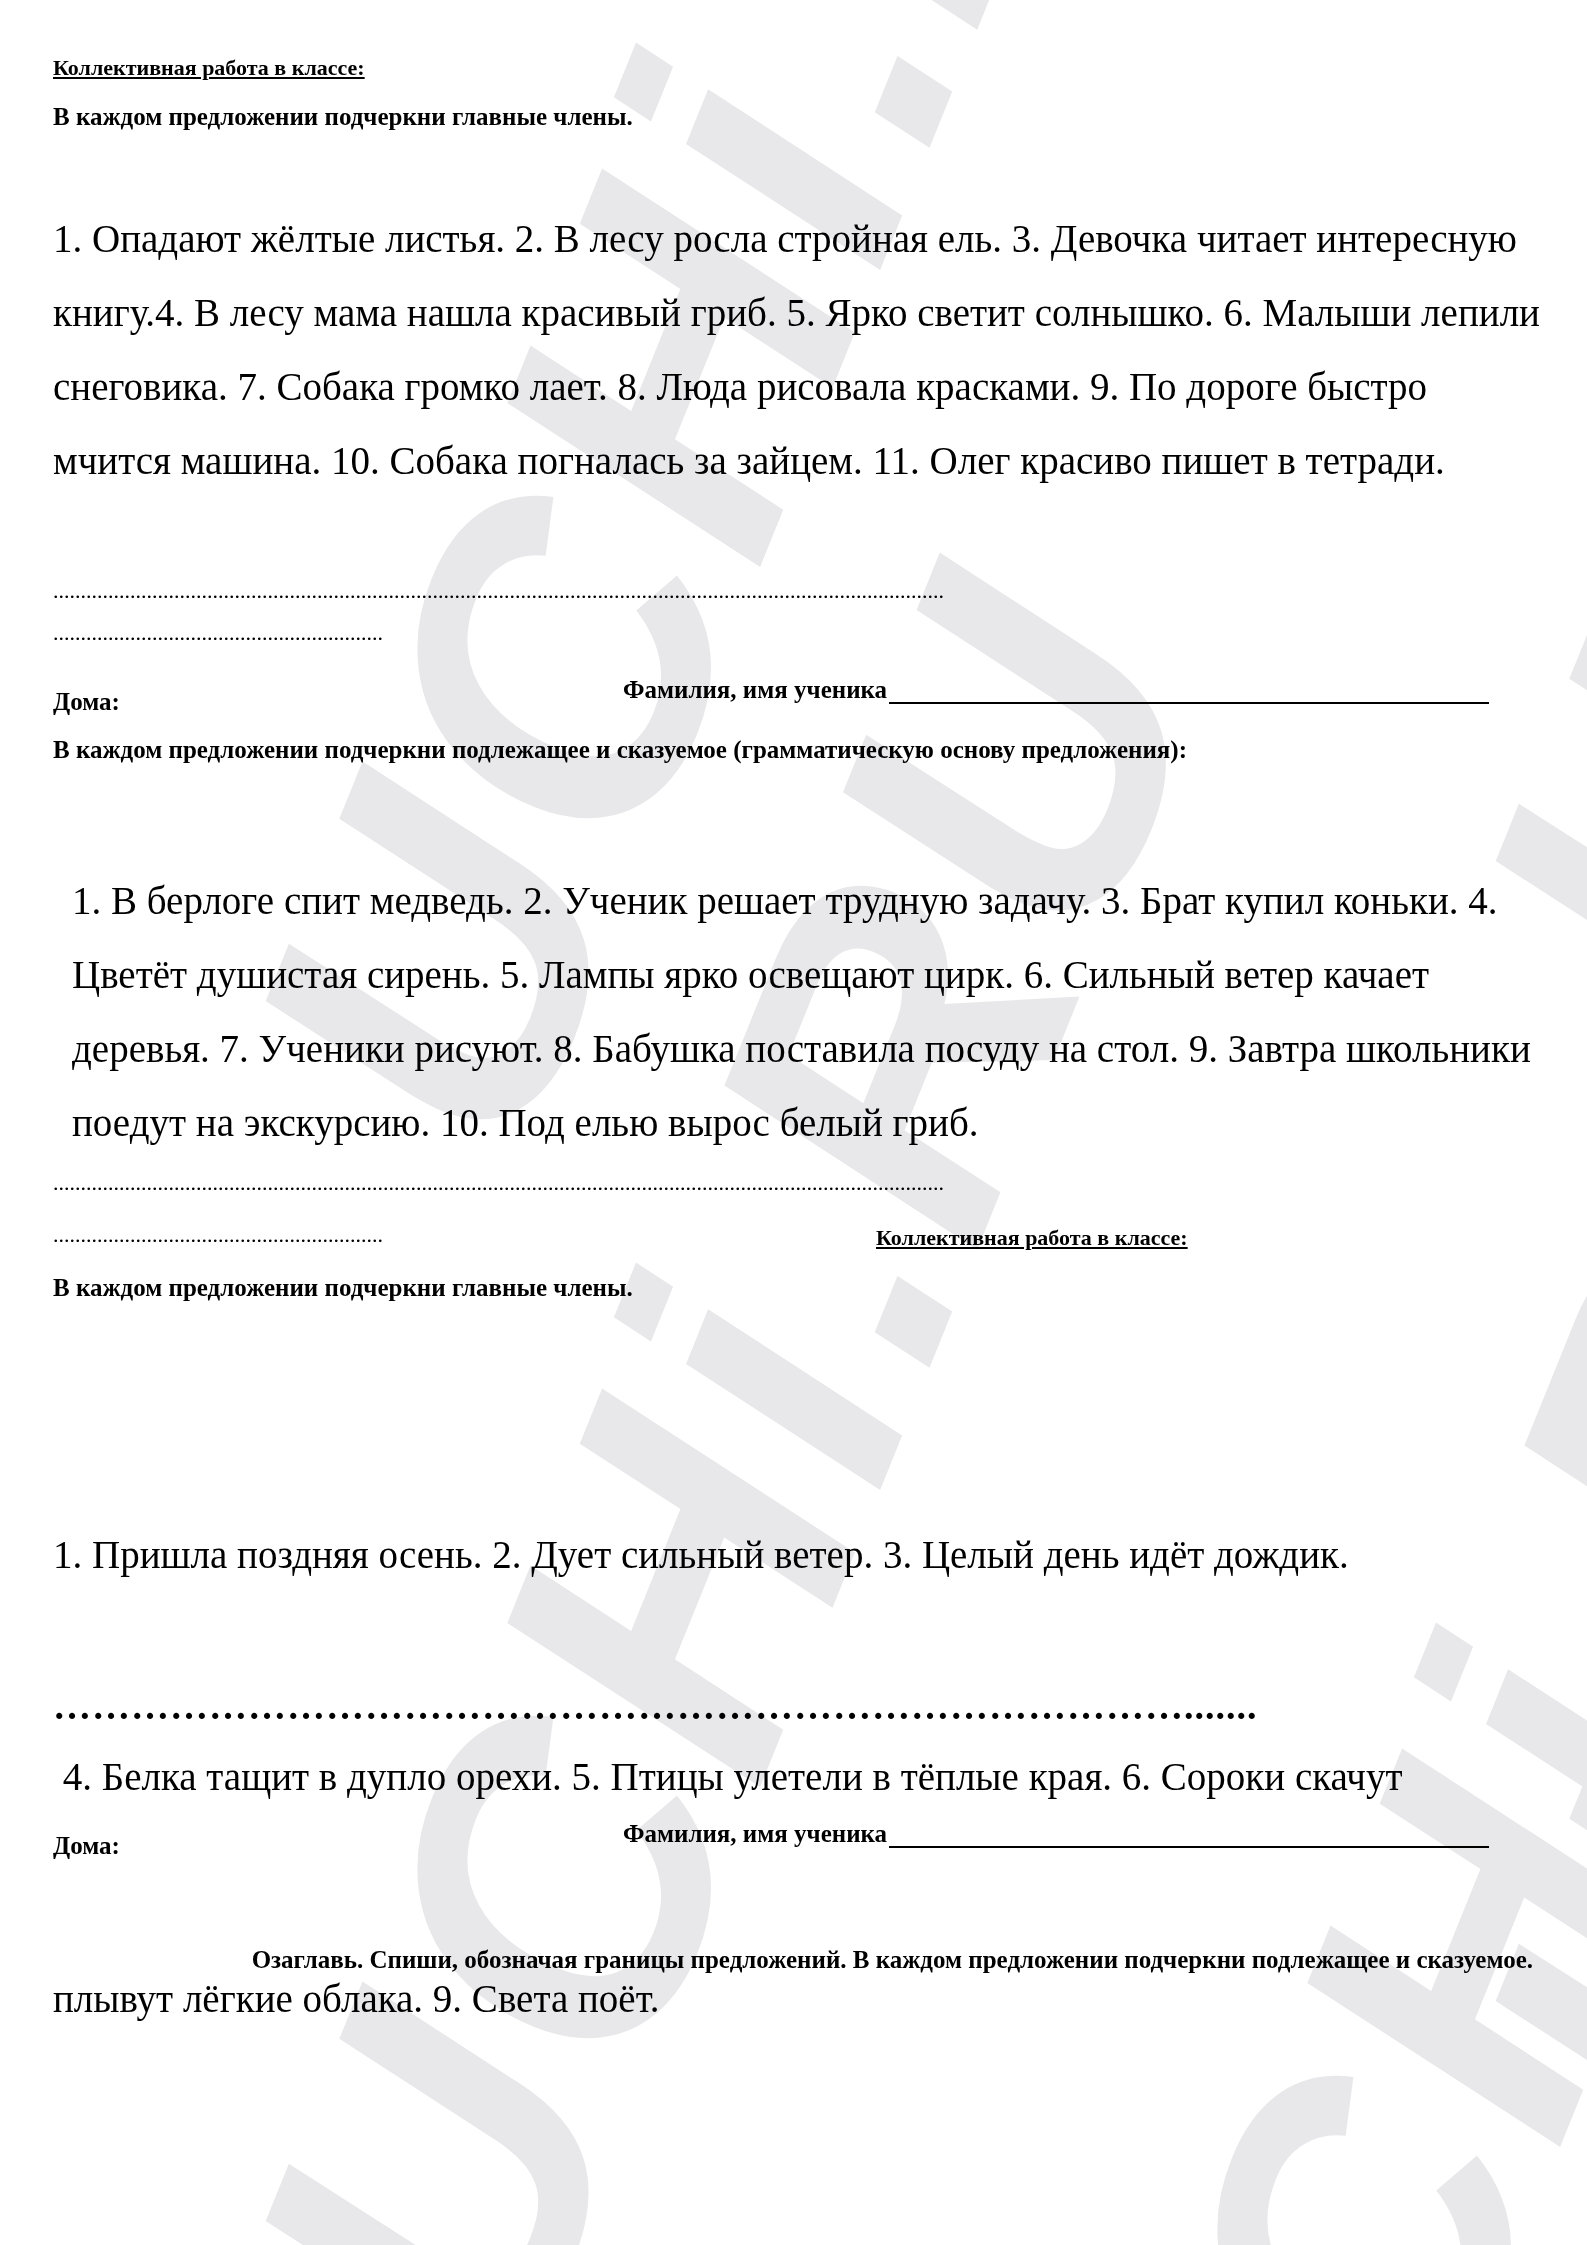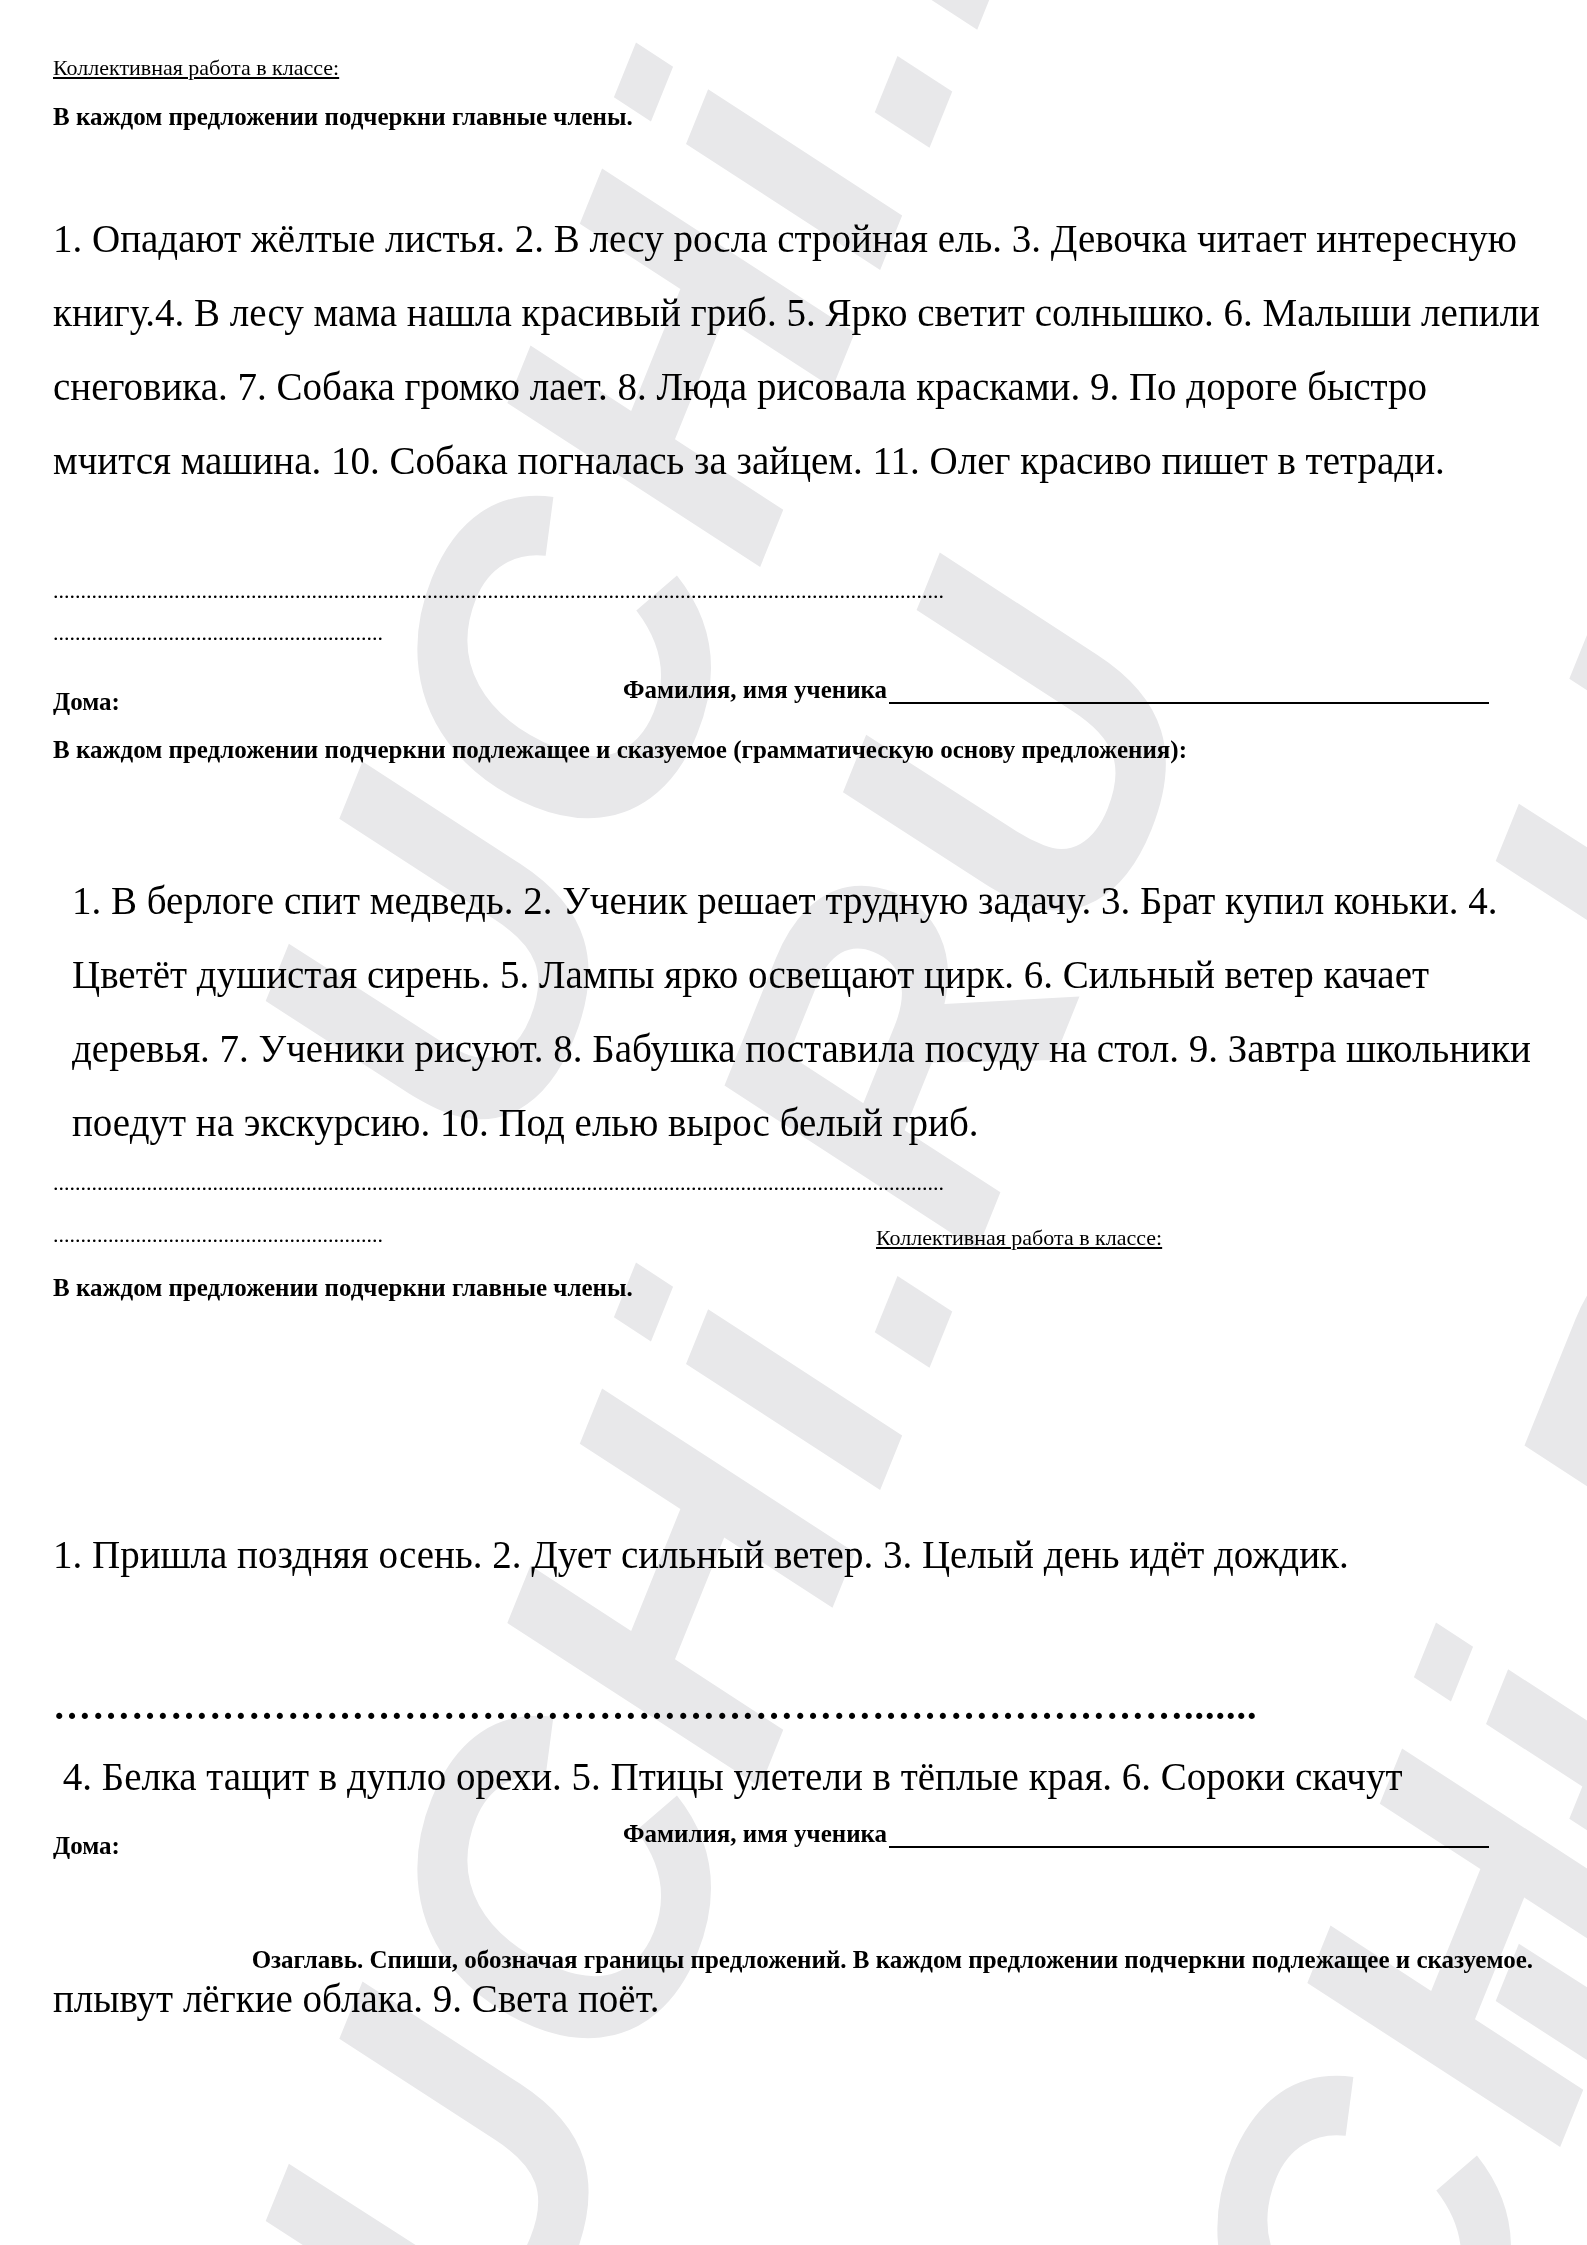--- a/index.html
+++ b/index.html
@@ -1,21 +1,21 @@
 <!DOCTYPE html>
 <html><head>
 <meta charset="utf-8">
 <style>
   html, body { margin: 0; padding: 0; background: #ffffff; }
   body { width: 1587px; height: 2245px; position: relative; overflow: hidden; font-family: "Liberation Serif", serif; color: #000; }
   .wm { position: absolute; left: 0; top: 0; width: 1587px; height: 2245px; z-index: 0; pointer-events: none; }
   .wm-text { position: absolute; font-family: "Liberation Sans", sans-serif; font-weight: bold; font-style: italic; color: #e8e8ea; font-size: 430px; letter-spacing: 10px; white-space: nowrap; transform-origin: left top; }
   .page { position: absolute; left: 0; top: 0; width: 1587px; height: 2245px; z-index: 1; }
   .abs { position: absolute; left: 53px; white-space: nowrap; }
-  .label-underlined { font-size: 22px; font-weight: normal; text-decoration: underline; }
+  .label-underlined { font-size: 22px; font-weight: bold; text-decoration: underline; }
   .instr { font-size: 25px; font-weight: bold; text-align: right; }
   .body-text { position: absolute; left: 53px; width: 1490px; font-size: 39px; line-height: 74px; white-space: normal; }
   .dots { font-size: 22px; letter-spacing: 0px; overflow: hidden; }
   .dots-big { font-size: 38px; font-weight: bold; letter-spacing: 1px; }
   .home-row { position: absolute; left: 53px; width: 1460px; font-size: 25px; font-weight: bold; }
   .home-row .home { position: absolute; left: 0; top: 12px; }
   .home-row .name { position: absolute; left: 570px; top: 0; display: flex; align-items: flex-end; }
   .name-line { display: inline-block; width: 600px; border-bottom: 2px solid #000; height: 26px; margin-left: 2px; }
 </style>
 </head>

